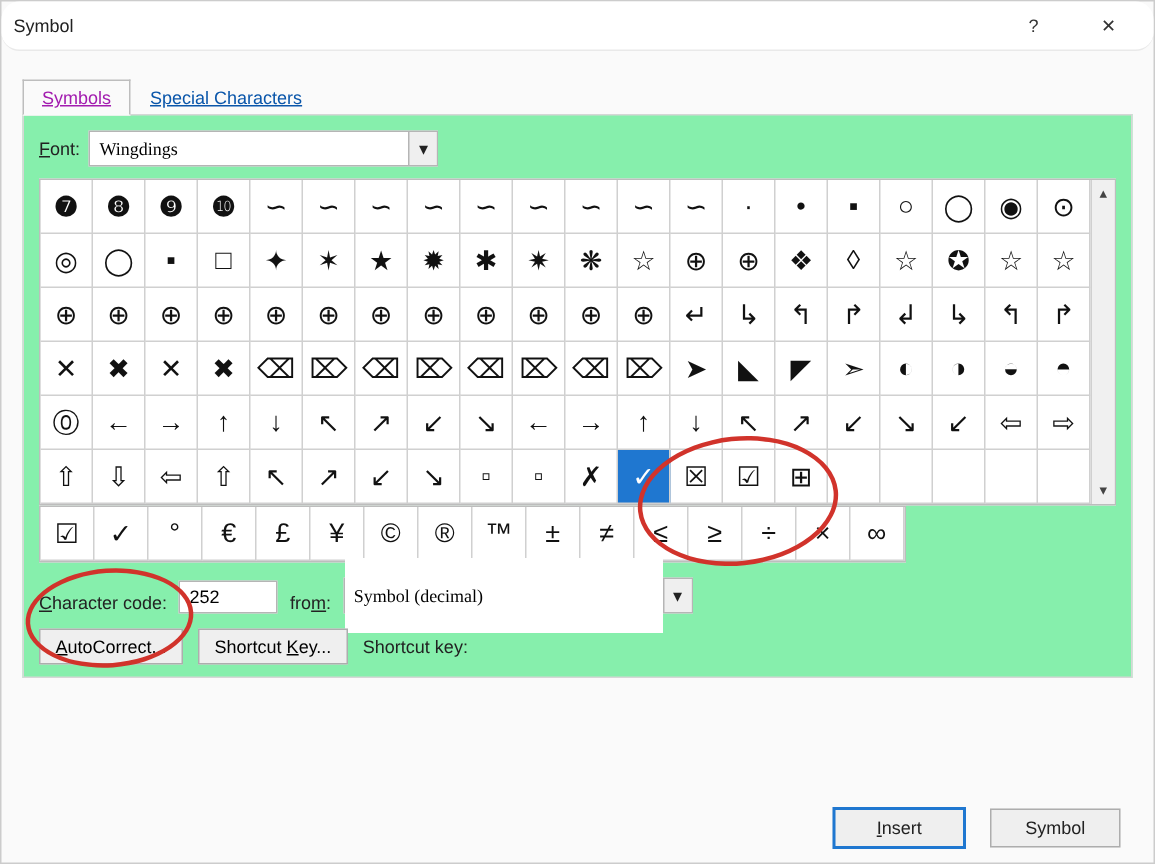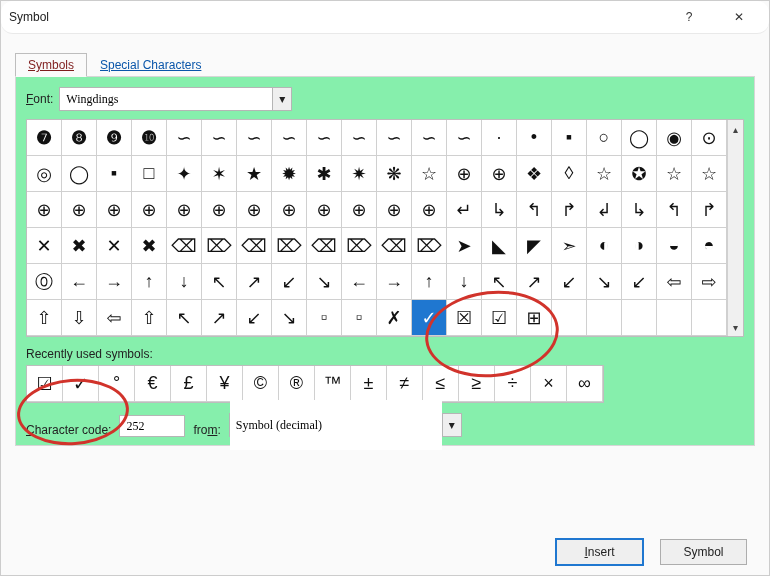--- a/index.html
+++ b/index.html
@@ -3,21 +3,21 @@
 <meta charset="utf-8">
 <style>
   html,body{margin:0;padding:0;font-family:"Segoe UI",Tahoma,sans-serif;font-size:12px;color:#222;background:#fff;}
   .window{width:770px;height:576px;box-sizing:border-box;border:1px solid #ccc;position:relative;background:#fafafa;}
   .titlebar{height:32px;display:flex;align-items:center;padding:0 8px;background:#fff;border-bottom:1px solid #e9e9e9;border-radius:12px;}
   .title{flex:1;font-size:12px;}
   .titlebtns{display:flex;gap:6px;}
   .titlebtn{width:44px;height:28px;display:flex;align-items:center;justify-content:center;color:#333;}
   .tabs{height:28px;display:flex;align-items:flex-end;padding:14px 14px 0 14px;}
   .tab{padding:4px 12px;font-size:12px;border:1px solid transparent;position:relative;top:1px;}
-  .tab.active{border-color:#bdbdbd;border-bottom-color:#fafafa;background:#fafafa;color:#7f1d1d;}
+  .tab.active{border-color:#bdbdbd;border-bottom-color:#fafafa;background:#fafafa;color:#a21caf;}
   .tab:not(.active){color:#0a56aa;text-decoration:underline;margin-top:41px;}
   .panel{border:1px solid #d6d6d6;margin:0 14px;padding:10px 10px 8px 10px;background:#86efac;}
   .fontrow{display:flex;align-items:center;gap:6px;margin-bottom:8px;}
   .fontrow label{font-size:12px;}
   .combo{display:flex;align-items:center;border:1px solid #b5b5b5;background:#fff;height:22px;}
   .combo input{border:none;outline:none;padding:0 6px;font-size:12px;width:200px;height:20px;font-family:Liberation Serif, serif;}
   .combo .drop{width:18px;height:22px;border-left:1px solid #b5b5b5;display:flex;align-items:center;justify-content:center;background:#efefef;}
   .gridwrap{position:relative;border:1px solid #bdbdbd;background:#fff;display:flex;}
   .grid{display:grid;grid-template-columns:repeat(20,35px);grid-auto-rows:36px;}
   .cell{border-right:1px solid #d0d0d0;border-bottom:1px solid #d0d0d0;display:flex;align-items:center;justify-content:center;font-size:18px;color:#111;}
@@ -25,21 +25,21 @@
   .scroll{width:18px;border-left:1px solid #d0d0d0;background:#f0f0f0;position:relative;}
   .scroll .arr{height:18px;display:flex;align-items:center;justify-content:center;font-size:10px;color:#444;}
   .scroll .track{position:absolute;top:18px;bottom:18px;left:0;right:0;}
   .scroll .arr.bot{position:absolute;bottom:0;left:0;right:0;}
   .section-label{margin:10px 0 4px 0;font-size:12px;}
   .recentgrid{display:grid;grid-template-columns:repeat(16,36px);grid-auto-rows:36px;border:1px solid #bdbdbd;background:#fff;width:max-content;}
   .recentgrid .cell{border-right:1px solid #d0d0d0;}
   .namerow{display:flex;align-items:center;margin-top:10px;gap:10px;}
   .namecol{flex:1;}
   .coderow{display:flex;align-items:flex-end;gap:8px;}
-  .txtin{border:1px solid #b5b5b5;background:#fff;height:20px;padding:0 6px;font-size:12px;width:52px;font-family:Liberation Serif, serif;}
+  .txtin{border:1px solid #b5b5b5;background:#fff;height:20px;padding:0 6px;font-size:12px;width:52px;}
   .wide{width:120px;}
   .btnrow{display:flex;gap:10px;margin-top:10px;align-items:center;}
   .stdbtn{padding:4px 10px;border:1px solid #adadad;background:#efefef;font-size:12px;}
   .footer{position:absolute;left:0;right:0;bottom:0;height:46px;display:flex;align-items:center;justify-content:flex-end;gap:16px;padding:0 22px;}
   .dlgbtn{width:85px;height:24px;border:1px solid #adadad;background:#efefef;font-size:12px;display:flex;align-items:center;justify-content:center;}
   .dlgbtn.primary{border:2px solid #1f77d0;}
   .anno{position:absolute;pointer-events:none;}
   .anno.ellipse{border:3px solid #d1332b;border-radius:50%;}
   
   .cir{font-family:"Arial Black","Segoe UI",sans-serif;font-weight:900;}
@@ -197,21 +197,20 @@
           <div class="cell"></div>
           <div class="cell"></div>
         </div>
       <div class="scroll">
         <div class="arr">▴</div>
         <div class="track"></div>
         <div class="arr bot">▾</div>
       </div>
     </div>
 
-    <div class="section-label">Recently used symbols:</div>
     <div class="recentgrid" id="recentgrid">
         <div class="cell">☑</div>
         <div class="cell">✓</div>
         <div class="cell">°</div>
         <div class="cell">€</div>
         <div class="cell">£</div>
         <div class="cell">¥</div>
         <div class="cell">©</div>
         <div class="cell">®</div>
         <div class="cell">™</div>
@@ -229,20 +228,25 @@
         <span><span class="u">C</span>haracter code:</span>
         <input class="txtin" type="text" value="252" style="">
         <span>fro<span class="u">m</span>:</span>
         <div class="combo">
           <input class="wide" type="text" style="border: none; outline: none; padding: 15px 6px; font-size: 12px; height: 20px;" value="Symbol (decimal)">
           <div class="drop">▾</div>
         </div>
       </div>
     </div>
 
+    <div class="btnrow">
+      <button class="stdbtn"><span class="u">A</span>utoCorrect...</button>
+      <button class="stdbtn">Shortcut <span class="u">K</span>ey...</button>
+      <span>Shortcut key:</span>
+    </div>
 
   </div>
 
   <div class="footer">
     <div class="dlgbtn primary"><span class="u">I</span>nsert</div>
     <div class="dlgbtn">Symbol</div>
   </div>
 
   <div class="anno ellipse" style="left:424px;top:290px;width:128px;height:80px;transform:rotate(-6deg);"></div>
   <div class="anno ellipse" style="left:16px;top:378px;width:106px;height:60px;transform:rotate(-4deg);"></div>

